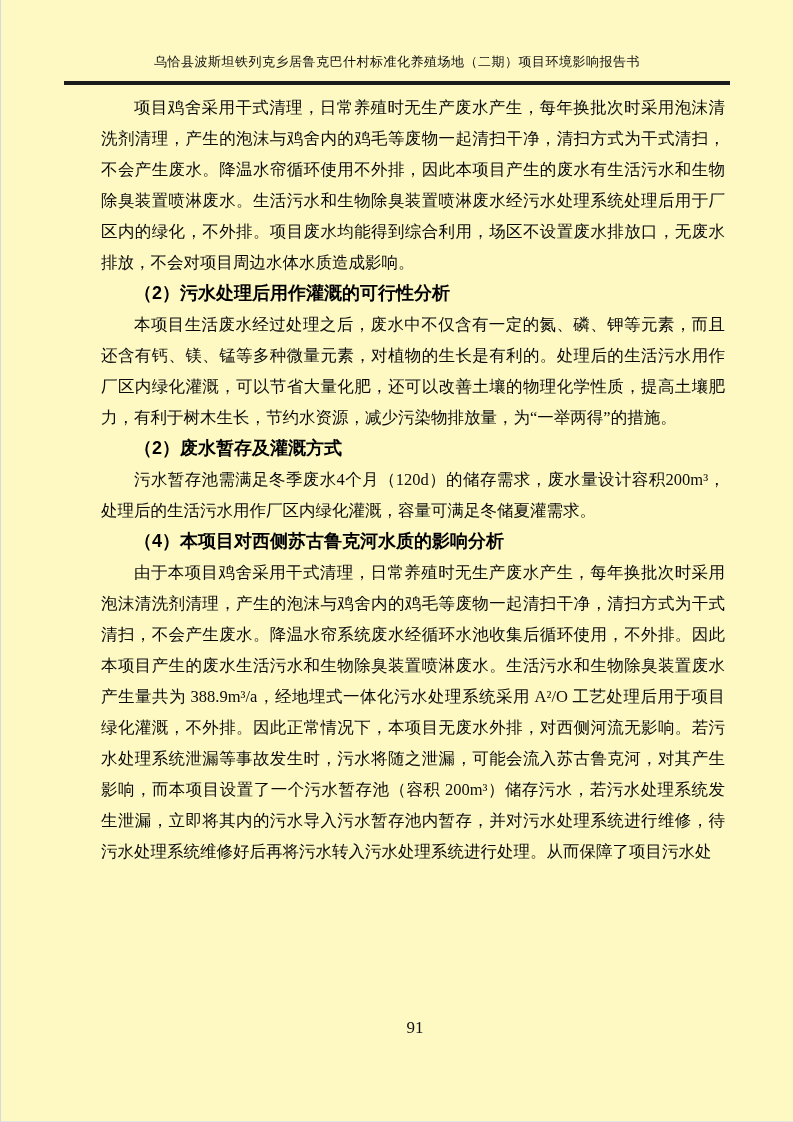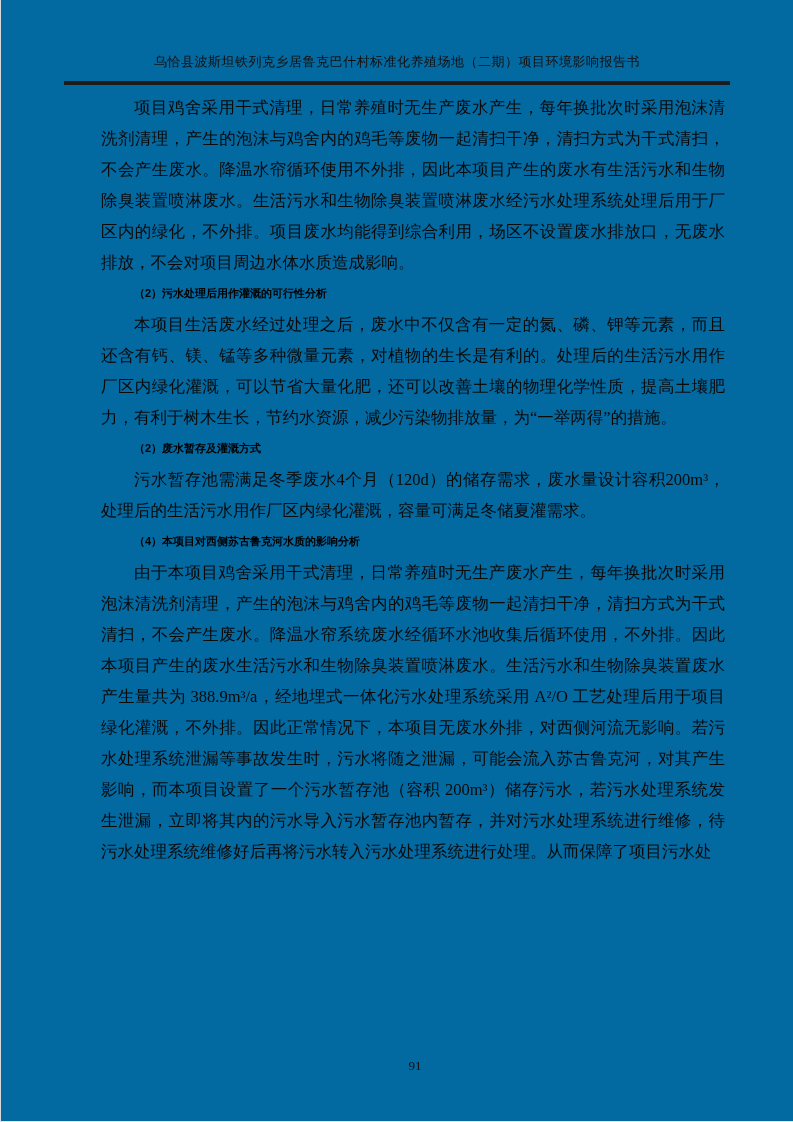--- a/index.html
+++ b/index.html
@@ -1,21 +1,21 @@
 <!DOCTYPE html>
 <html lang="zh"><head>
 <meta charset="utf-8">
 <style>
   * { margin: 0; padding: 0; box-sizing: border-box; }
   html, body { background: #ffffff; }
   .page {
     position: relative;
     width: 793px;
     height: 1122px;
-    background: #0369a1;
+    background: #fef9c3;
     border-left: 1px solid #d9d9d9;
     border-bottom: 1px solid #e4e4e4;
     overflow: hidden;
     font-family: "Liberation Serif", "DejaVu Serif", serif;
     color: #000000;
   }
   .page-header {
     position: absolute;
     top: 0; left: 0; right: 0;
   }
@@ -53,31 +53,31 @@
   }
   .para {
     text-indent: 33px;
     margin: 0;
   }
   .heading {
     text-indent: 33px;
     margin: 0;
     font-family: "Liberation Sans", "DejaVu Sans", sans-serif;
     font-weight: bold;
-    font-size: 11px;
+    font-size: 18px;
     line-height: 31px;
     color: #000000;
   }
   .page-footer {
     position: absolute;
-    top: 1058px;
+    top: 1018px;
     left: 0;
     width: 100%;
     text-align: center;
-    font-size: 13px;
+    font-size: 17px;
     color: #111111;
     padding-left: 36px;
   }
 </style>
 </head>
 <body>
 
 <div class="page">
 
   <div class="page-header">

